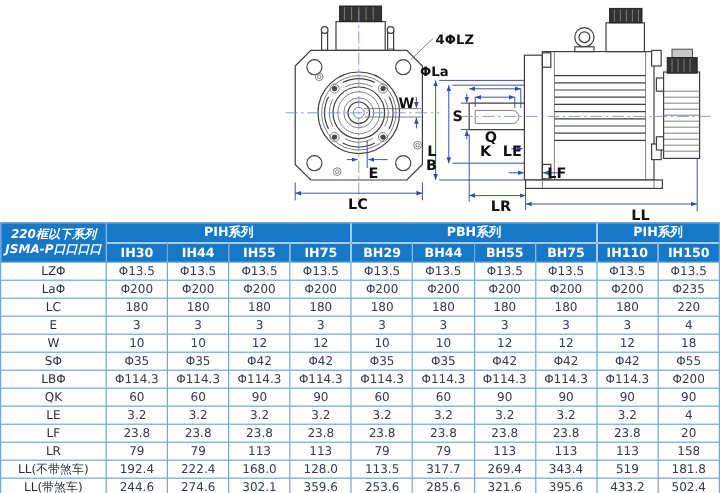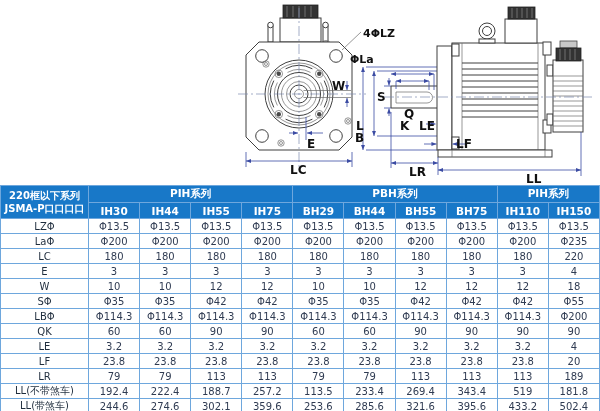--- a/index.html
+++ b/index.html
@@ -20,21 +20,21 @@
   .lbl-s{font:bold 11px "DejaVu Sans",sans-serif;fill:#101010;}
 
   
   table{border-collapse:collapse;table-layout:fixed;width:600px;}
   th,td{border:1px solid var(--table-border,#6ea7dd);padding:0;text-align:center;
         vertical-align:middle;white-space:nowrap;overflow:hidden;}
   thead th{background:var(--header-bg,#1878c8);color:var(--header-text,#fff);
            font-weight:bold;font-size:10.5px;}
   tr.group-row th{height:16px;}
   tr.colhead-row th{height:15px;}
-  th.corner{font-size:10px;line-height:1.3;}
+  th.corner{font-size:10px;line-height:1.3;font-style:italic;}
   tbody tr{height:15px;}
   tbody th{font-weight:400;font-size:10px;color:#1f2d3d;background:#fff;}
   tbody td{font-size:10px;color:var(--cell-text,#2f3b52);background:#fff;}
 </style>
 </head>
 <body>
 
 <div class="page">
 
   <div class="drawing">
@@ -448,30 +448,30 @@
           <th>LR</th>
           <td>79</td>
           <td>79</td>
           <td>113</td>
           <td>113</td>
           <td>79</td>
           <td>79</td>
           <td>113</td>
           <td>113</td>
           <td>113</td>
-          <td>189</td>
+          <td>158</td>
         </tr>
         <tr>
           <th>LL(不带煞车)</th>
           <td>192.4</td>
           <td>222.4</td>
-          <td>188.7</td>
-          <td>257.2</td>
+          <td>168.0</td>
+          <td>128.0</td>
           <td>113.5</td>
-          <td>233.4</td>
+          <td>317.7</td>
           <td>269.4</td>
           <td>343.4</td>
           <td>519</td>
           <td>181.8</td>
         </tr>
         <tr>
           <th>LL(带煞车)</th>
           <td>244.6</td>
           <td>274.6</td>
           <td>302.1</td>

